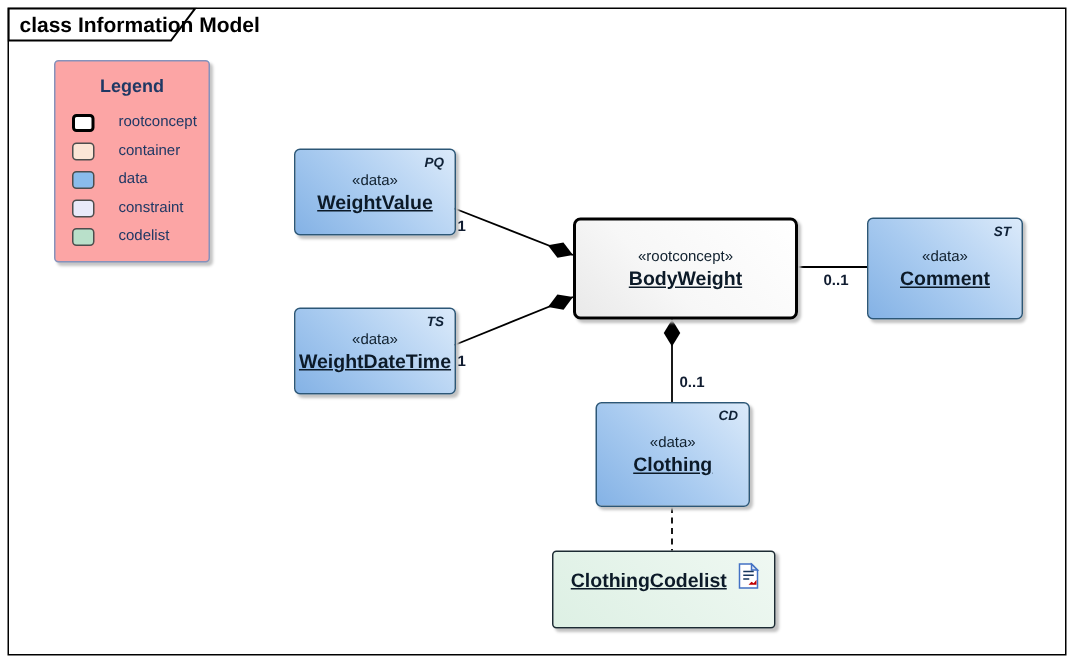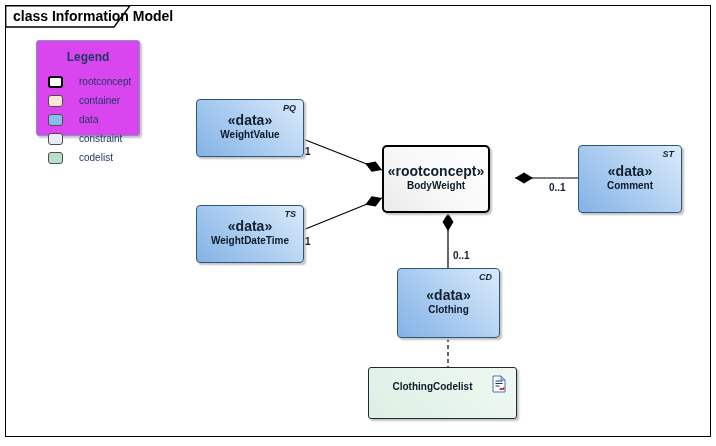--- a/index.html
+++ b/index.html
@@ -14,22 +14,22 @@
   }
   
   .tab{position:absolute;left:5px;top:5px;width:130px;height:24px;}
   .tab svg{position:absolute;left:0;top:0;}
   .tab .tab-label{
     position:absolute;left:8px;top:0;height:22px;line-height:22px;
     font-size:14px;font-weight:bold;color:#000;white-space:nowrap;
   }
   
   .legend{
-    position:absolute;left:36px;top:40px;width:104px;height:96px;
-    background:#d946ef;border:1px solid #8692bb;border-radius:3px;
+    position:absolute;left:36px;top:40px;width:104px;height:135px;
+    background:#fca5a5;border:1px solid #8692bb;border-radius:3px;
     box-shadow:2px 2px 2px #c4c4c4;box-sizing:border-box;
   }
   .legend-title{
     text-align:center;margin-top:9px;font-size:12px;font-weight:bold;color:#1f3864;
   }
   .legend-items{margin-top:8px;}
   .legend-row{display:flex;align-items:center;height:19px;padding-left:11px;}
   .swatch{
     width:15px;height:12px;border:1px solid #4d4d4d;border-radius:3px;
     box-sizing:border-box;background:#fff;flex:0 0 auto;
@@ -44,22 +44,22 @@
     box-shadow:2px 2px 2px #c2c2c2;
   }
   .node .type-code{
     position:absolute;top:3px;right:7px;font-size:9px;font-style:italic;
     font-weight:bold;color:#0f2136;
   }
   .node-body{
     position:absolute;left:0;right:0;top:0;bottom:0;
     display:flex;flex-direction:column;align-items:center;justify-content:center;
   }
-  .stereotype{font-size:14px;color:#10202e;line-height:13px;font-weight:bold;}
-  .node-name{font-size:10px;font-weight:bold;color:#0c1a28;line-height:15px;}
+  .stereotype{font-size:10px;color:#10202e;line-height:13px;}
+  .node-name{font-size:13px;font-weight:bold;color:#0c1a28;line-height:15px;text-decoration:underline;}
   .data-node{
     border:1px solid #2c5777;
     background:linear-gradient(225deg,#dbeafa 0%,#a9cbf0 55%,#84b2e5 100%);
   }
   .root-node{
     border:2.5px solid #000;border-radius:5px;
     background:linear-gradient(225deg,#ffffff 0%,#f7f7f7 60%,#e9e9e9 100%);
   }
   .codelist-node{
     border:1.5px solid #1c2b33;border-radius:3px;
@@ -146,21 +146,21 @@
 </div>
 
 <div class="node data-node" style="left:196px;top:205px;width:108px;height:58px;">
   <span class="type-code">TS</span>
   <div class="node-body">
     <div class="stereotype">«data»</div>
     <div class="node-name">WeightDateTime</div>
   </div>
 </div>
 
-<div class="node root-node" style="left:382px;top:145px;width:108px;height:68px;">
+<div class="node root-node" style="left:382px;top:145px;width:150px;height:68px;">
   <div class="node-body">
     <div class="stereotype">«rootconcept»</div>
     <div class="node-name">BodyWeight</div>
   </div>
 </div>
 
 <div class="node data-node" style="left:578px;top:145px;width:104px;height:68px;">
   <span class="type-code">ST</span>
   <div class="node-body">
     <div class="stereotype">«data»</div>

